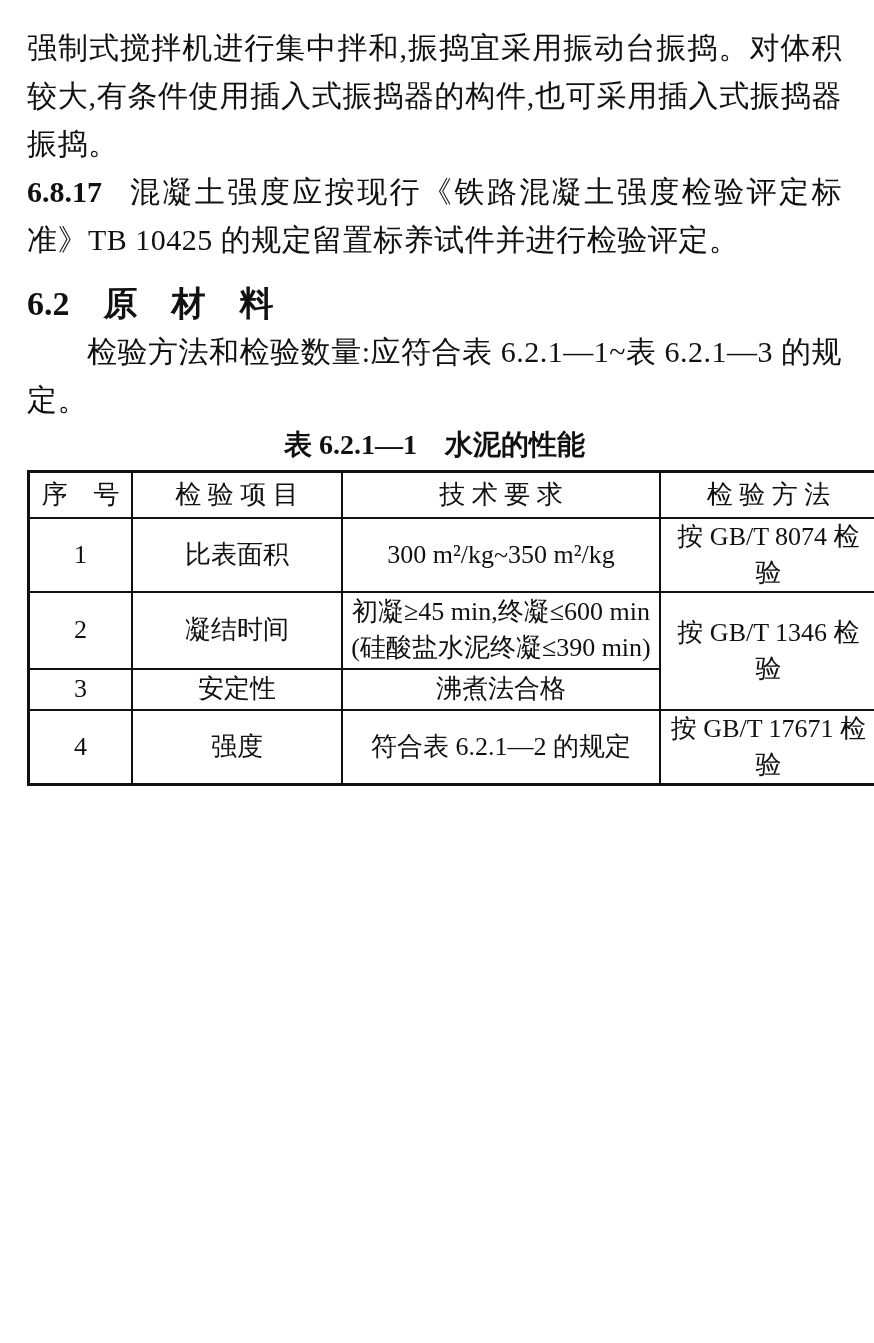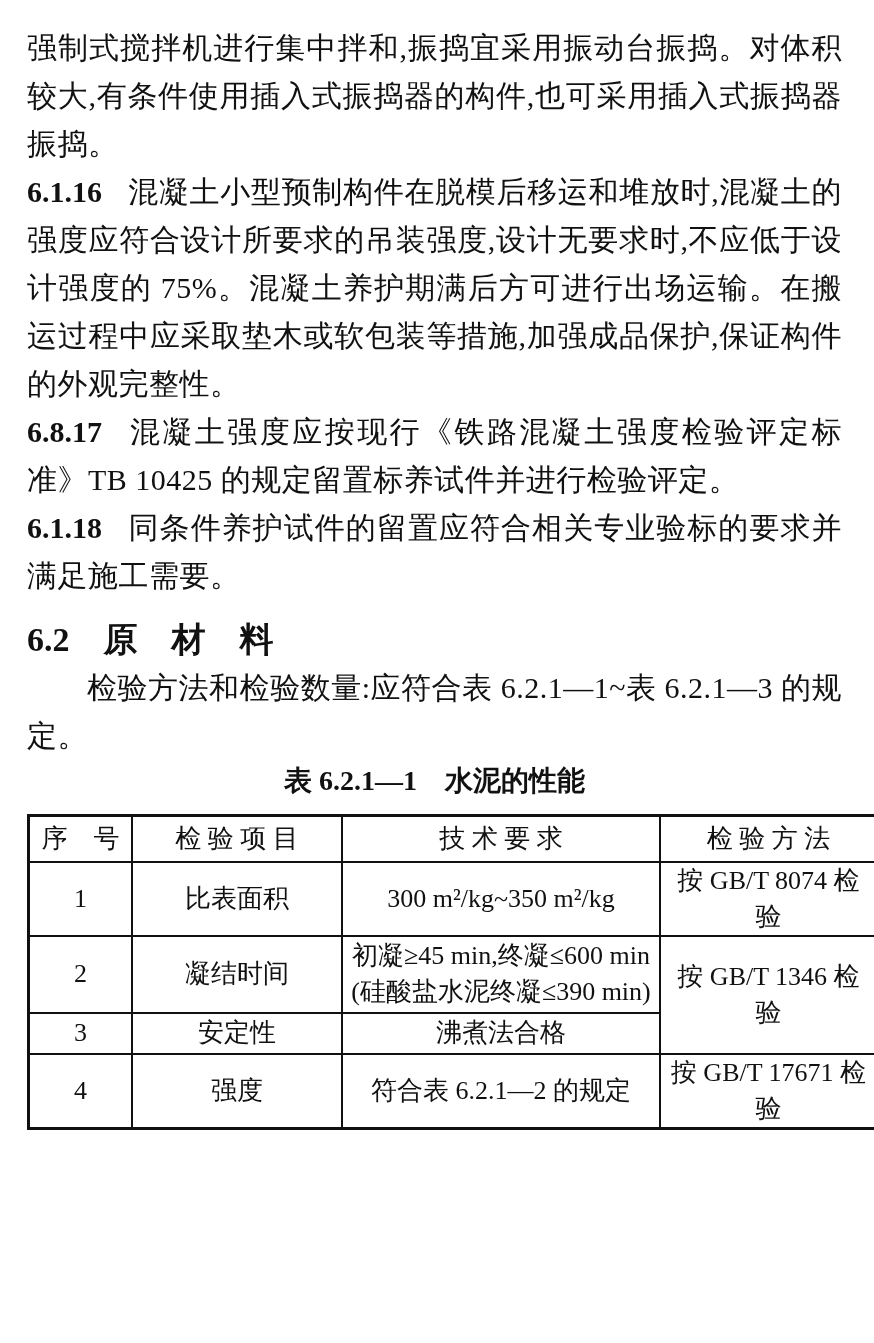--- a/index.html
+++ b/index.html
@@ -43,21 +43,21 @@
   }
   .subsection-heading {
     margin: 24px 0 0 0;
     font-size: 30px;
     line-height: 48px;
     font-weight: normal;
     font-style: italic;
     text-align: center;
   }
   .table-caption {
-    margin: 4px 0 16px 0;
+    margin: 4px 0 8px 0;
     font-size: 28px;
     line-height: 34px;
     font-weight: bold;
     text-align: center;
   }
   table.spec-table {
     margin-top: 6px;
     width: 820px;
     border-collapse: collapse;
     table-layout: fixed;
@@ -86,25 +86,23 @@
     font-size: 27px;
   }
 </style>
 </head>
 <body>
 
 <div class="page">
 
   <p class="body-text"><span>强制式搅拌机进行集中拌和,振捣宜采用振动台振捣。对体积较大,有条件使用插入式振捣器的构件,也可采用插入式振捣器振捣。</span></p>
 
-  <p class="body-text"><span class="clause-num">6.1.16</span><span>混凝土小型预制构件在脱模后移运和堆放时,混凝土的强度应符合设计所要求的吊装强度,设计无要求时,不应低于设计强度的 75%。混凝土养护期满后方可进行出场运输。在搬运过程中应采取垫木或软包装等措施,加强成品保护,保证构件的外观完整性。</span></p>
 
   <p class="body-text"><span class="clause-num">6.8.17</span><span>混凝土强度应按现行《铁路混凝土强度检验评定标准》TB 10425 的规定留置标养试件并进行检验评定。</span></p>
 
-  <p class="body-text"><span class="clause-num">6.1.18</span><span>同条件养护试件的留置应符合相关专业验标的要求并满足施工需要。</span></p>
 
   <h2 class="section-heading">6.2　原　材　料</h2>
 
 
 
   <p class="body-text indent"><span>检验方法和检验数量:应符合表 6.2.1—1~表 6.2.1—3 的规定。</span></p>
 
   <p class="table-caption">表 6.2.1—1　水泥的性能</p>
 
   <table class="spec-table">

